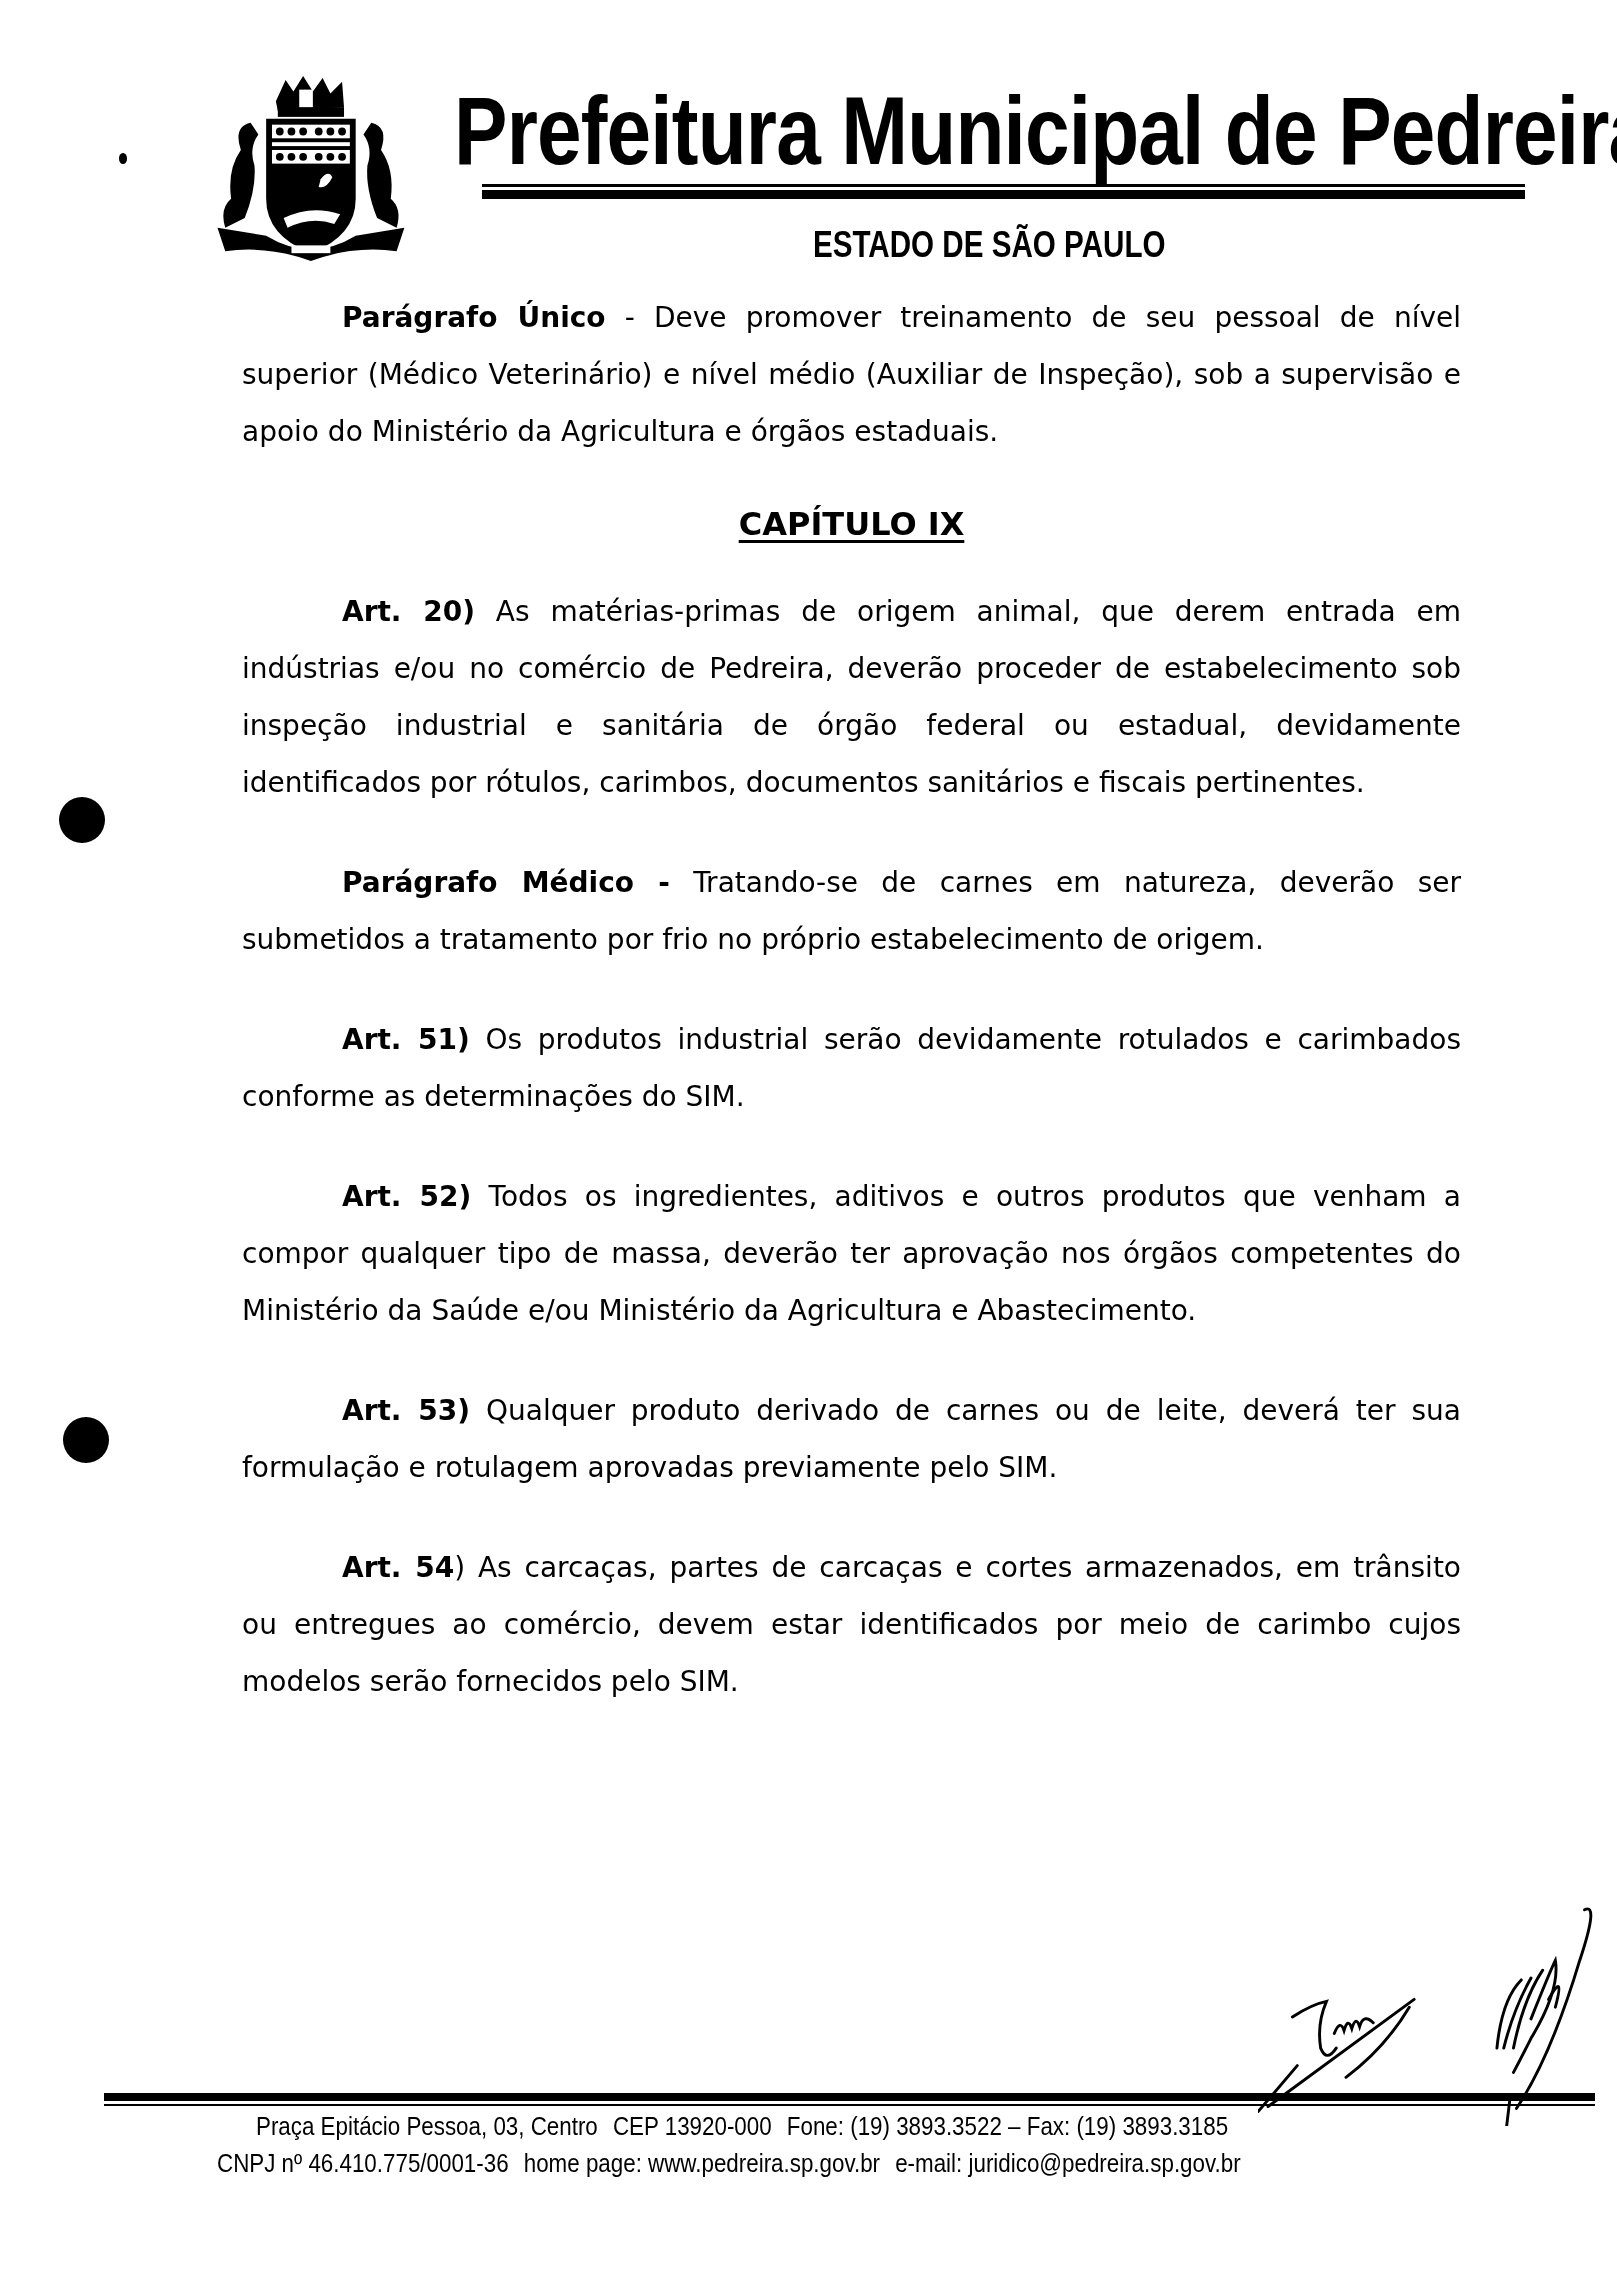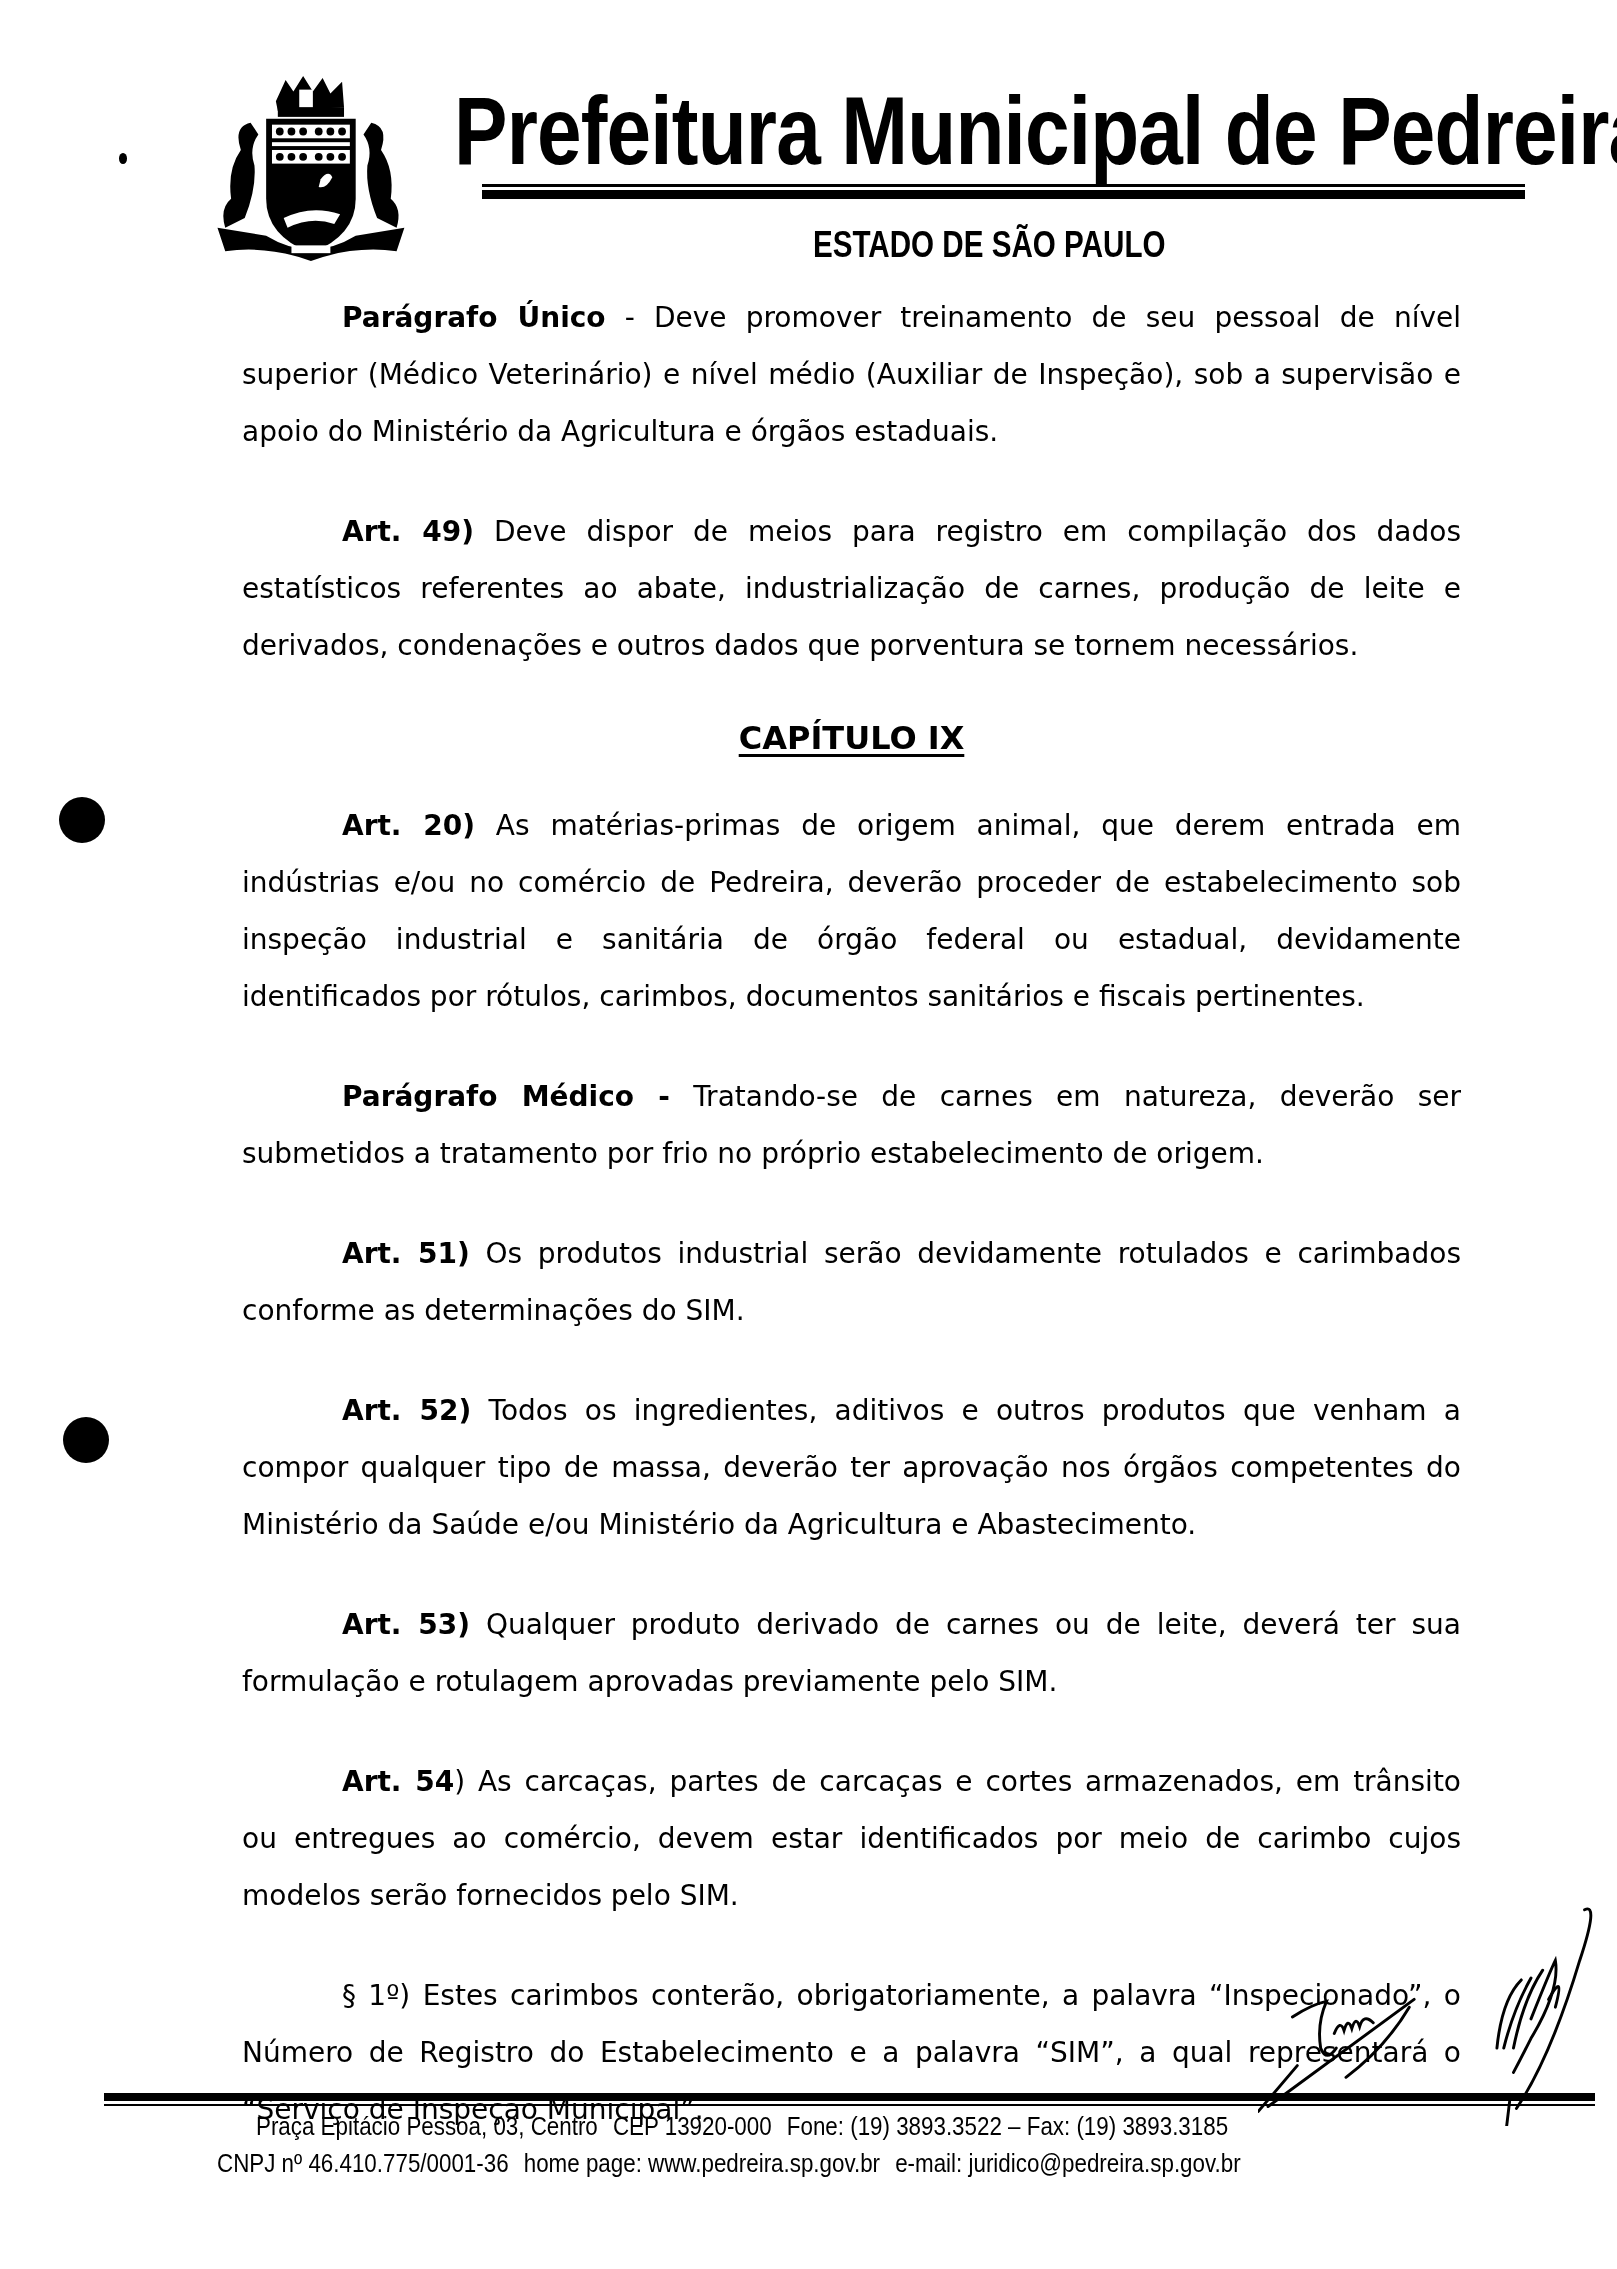--- a/index.html
+++ b/index.html
@@ -108,37 +108,35 @@
 <div class="abs hdr-thin"></div>
 <div class="abs hdr-thick"></div>
 <div class="abs state">ESTADO DE SÃO PAULO</div>
 
 <div class="abs hole hole1"></div>
 <div class="abs hole hole2"></div>
 
 <div class="abs content">
   <p class="para"><b>Parágrafo Único</b><span> - Deve promover treinamento de seu pessoal de nível superior (Médico Veterinário) e nível médio (Auxiliar de Inspeção), sob a supervisão e apoio do Ministério da Agricultura e órgãos estaduais.</span></p>
 
-  <p class="para"><b>Art. 49)</b><span> Deve dispor de meios para registro em compilação dos dados estatísticos referentes ao abate, industrialização de carnes, produção de leite e derivados, condenações e outros dados que porventura se tornem necessários.</span></p>
 
   <div class="chapter"><span>CAPÍTULO IX</span></div>
 
   <p class="para"><b>Art. 20)</b><span> As matérias-primas de origem animal, que derem entrada em indústrias e/ou no comércio de Pedreira, deverão proceder de estabelecimento sob inspeção industrial e sanitária de órgão federal ou estadual, devidamente identificados por rótulos, carimbos, documentos sanitários e fiscais pertinentes.</span></p>
 
   <p class="para"><b>Parágrafo Médico -</b><span> Tratando-se de carnes em natureza, deverão ser submetidos a tratamento por frio no próprio estabelecimento de origem.</span></p>
 
   <p class="para"><b>Art. 51)</b><span> Os produtos industrial serão devidamente rotulados e carimbados conforme as determinações do SIM.</span></p>
 
   <p class="para"><b>Art. 52)</b><span> Todos os ingredientes, aditivos e outros produtos que venham a compor qualquer tipo de massa, deverão ter aprovação nos órgãos competentes do Ministério da Saúde e/ou Ministério da Agricultura e Abastecimento.</span></p>
 
   <p class="para"><b>Art. 53)</b><span> Qualquer produto derivado de carnes ou de leite, deverá ter sua formulação e rotulagem aprovadas previamente pelo SIM.</span></p>
 
   <p class="para"><b>Art. 54</b><span>)</span><span> As carcaças, partes de carcaças e cortes armazenados, em trânsito ou entregues ao comércio, devem estar identificados por meio de carimbo cujos modelos serão fornecidos pelo SIM.</span></p>
 
-  <p class="para"><span>§ 1º)</span><span> Estes carimbos conterão, obrigatoriamente, a palavra “Inspecionado”, o Número de Registro do Estabelecimento e a palavra “SIM”, a qual representará o “Serviço de Inspeção Municipal”.</span></p>
 </div>
 
 <svg class="abs sig" viewBox="0 0 369 230" fill="none" stroke="#000" stroke-width="3" stroke-linecap="round">
 
   <path d="M35 118 Q55 105 70 102 Q60 125 64 150 Q70 165 80 150"></path>
   <path d="M78 135 Q84 120 88 132 Q92 118 96 130 Q100 116 104 128 Q108 114 118 124"></path>
   <path d="M160 100 L10 210"></path>
   <path d="M155 108 Q130 150 90 180"></path>
   <path d="M0 215 L40 168"></path>
 

